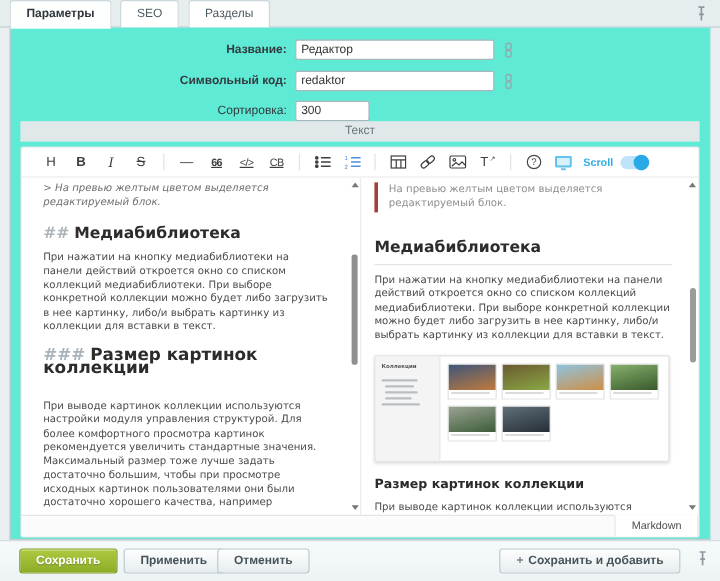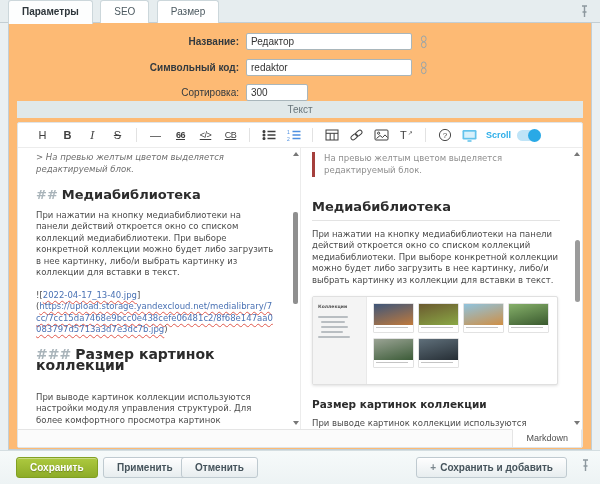--- a/index.html
+++ b/index.html
@@ -10,21 +10,21 @@
   
   .tabbar { position:absolute; left:0; top:0; width:600px; height:23px; background:#e6edef; border-bottom:1px solid #c3ced3; }
   .tab { position:relative; display:inline-block; height:23px; line-height:22px; padding:0 13px; font-size:10px; color:#4d5a61;
          background:#ffffff; border:1px solid #ccd7db; border-bottom:none; border-radius:3px 3px 0 0; margin-right:3px; top:0; cursor:pointer; }
   .tab:first-child { margin-left:8px; }
   .tab.active { background:#fdfefe; font-weight:bold; color:#2e363b; height:24px; z-index:2; }
   .pin-top { position:absolute; right:10px; top:5px; }
   .pin-bottom { position:absolute; right:9px; top:8px; }
 
   
-  .panel { position:absolute; left:8px; top:23px; width:584px; height:427px; background:#fdba74; border:1px solid #c3ced3; border-top:none; }
+  .panel { position:absolute; left:8px; top:23px; width:584px; height:427px; background:#5eead4; border:1px solid #c3ced3; border-top:none; }
 
   .frow { position:absolute; left:0; height:18px; font-size:10px; }
   .frow label { position:absolute; left:0; width:230px; text-align:right; line-height:18px; color:#333a3f; }
   .frow label.b { font-weight:bold; }
   .frow input { position:absolute; left:237px; top:0; width:166px; height:17px; border:1px solid #a9b6bb; border-radius:2px; font-size:10px; padding:0 4px; color:#333; background:#fff; font-family:"Liberation Sans",sans-serif; }
   .frow input.short { width:62px; }
   .translit { position:absolute; left:409px; top:2px; cursor:pointer; }
 
   .section-bar { position:absolute; left:8px; top:78px; width:566px; height:17px; background:#e0e8e9; text-align:center; font-size:10px; line-height:17px; color:#68757b; }
 
@@ -96,21 +96,21 @@
   svg { display:block; }
 </style>
 </head>
 <body>
 
 <div class="screen">
 
   <div class="tabbar">
     <div class="tab active">Параметры</div>
     <div class="tab">SEO</div>
-    <div class="tab">Размер</div>
+    <div class="tab">Разделы</div>
     <span class="pin-top">
       <svg width="11" height="13" viewBox="0 0 11 13">
           <path d="M3 1h5M5.5 1v6M3.5 7h4M5.5 7v5" stroke="#8d989e" stroke-width="1.4" fill="none"></path>
         </svg>
     </span>
   </div>
 
   <div class="panel">
 
     <div class="frow" style="top:10px; width:100%;">
@@ -222,21 +222,20 @@
         <span class="toggle">
             <i class="knob"></i>
           </span>
       </div>
 
       <div class="pane pane-left">
         <div class="lp">
           <div class="md-quote">&gt; На превью желтым цветом выделяется редактируемый блок.</div>
           <div class="md-h2"><span class="md-marker">##</span><span>Медиабиблиотека</span></div>
           <div class="md-p">При нажатии на кнопку медиабиблиотеки на панели действий откроется окно со списком коллекций медиабиблиотеки. При выборе конкретной коллекции можно будет либо загрузить в нее картинку, либо/и выбрать картинку из коллекции для вставки в текст.</div>
-          <div class="md-img"><span>![</span><span class="lnk">2022-04-17_13-40.jpg</span><span>]</span><br><span>(</span><span class="lnk">https://upload.storage.yandexcloud.net/medialibrary/7cc/7cc15da7468e9bcc0e438cefe06481c2/8f68e147aa0083797d5713a3d7e3dc7b.jpg</span><span>)</span></div>
           <div class="md-h3"><span class="md-marker">###</span><span>Размер картинок коллекции</span></div>
           <div class="md-p"><span>При выводе картинок коллекции используются настройки модуля управления структурой. Для более комфортного просмотра картинок рекомендуется увеличить стандартные значения. Максимальный размер тоже лучше задать достаточно большим, чтобы при просмотре исходных картинок пользователями они были достаточно хорошего качества, например </span></div>
         </div>
         <div class="sb-left">
           <i class="arr up"></i>
           <span class="thumb"></span>
           <i class="arr down"></i>
         </div>
       </div>
 

